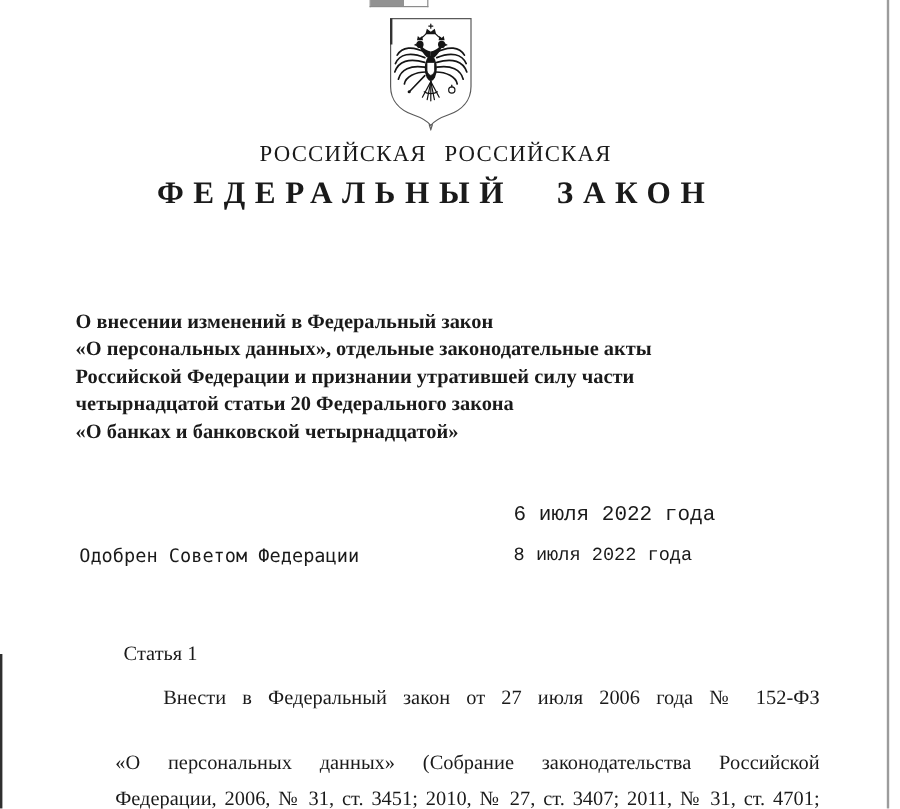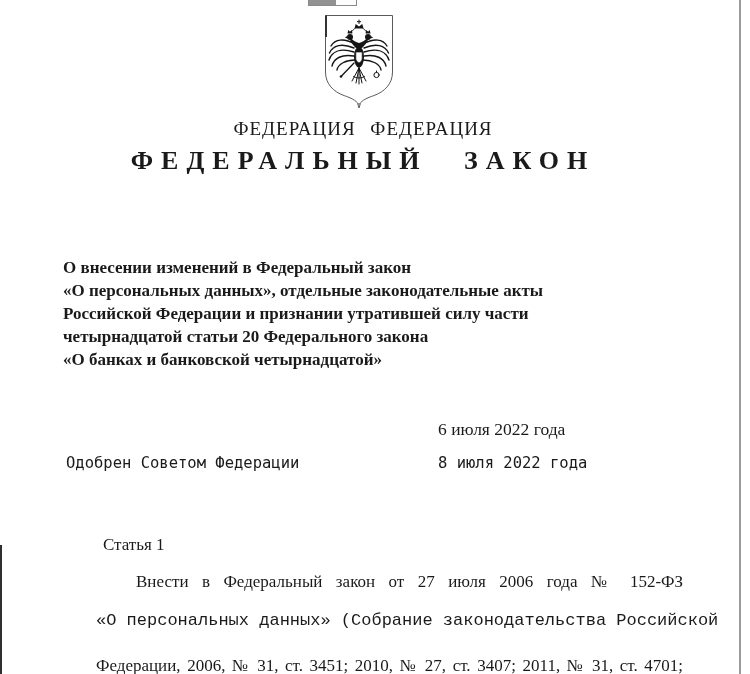--- a/index.html
+++ b/index.html
@@ -25,31 +25,31 @@
   .law-type{
     position:absolute;left:63px;top:146px;width:600px;text-align:center;
     font-size:26px;font-weight:bold;letter-spacing:8px;word-spacing:22px;
   }
   .title{
     position:absolute;left:63px;top:256px;width:600px;
     font-size:17px;font-weight:bold;line-height:23px;
   }
   
   .adopt-row{position:absolute;left:66px;width:584px;height:22px;font-size:17.5px;}
-  .adopt-row .date{position:absolute;left:372px;top:0;}
+  .adopt-row .date{position:absolute;left:362px;top:0;font-family:Liberation Mono, monospace;}
   .row-serif{top:419px;}
   .row-mono{top:454px;font-family:"DejaVu Sans Mono", monospace;font-size:15.5px;}
   
   .article-heading{position:absolute;left:103px;top:535px;font-size:17px;font-weight:normal;}
   .body-line{
     position:absolute;left:63px;width:587px;font-size:17px;
     text-align:justify;text-align-last:justify;white-space:nowrap;margin-left:33px;
   }
   .bl-1{top:572px;text-indent:40px;}
-  .bl-2{top:611px;font-family:Liberation Mono, monospace;}
+  .bl-2{top:626px;}
   .bl-3{top:656px;}
 </style>
 </head>
 <body>
 
 <div class="page">
 
   <div class="top-artifact"></div>
   <div class="right-edge"></div>
   <div class="left-edge"></div>
@@ -100,21 +100,21 @@
           <path d="M39,55 V71"></path>
         <path d="M39,55 L42,70"></path>
           <path d="M39,55 L46,68"></path>
         <path d="M33.5,63.5 C36,65.5 42,65.5 44.5,63.5"></path>
       </g>
 
       <path d="M35.8,39 h6.4 v6.5 c0,2.3 -1.6,3.6 -3.2,4.4 c-1.6,-0.8 -3.2,-2.1 -3.2,-4.4 Z" fill="#ffffff" stroke="#151515" stroke-width="0.7"></path>
     </svg>
   </div>
 
-  <div class="country">ФЕДЕРАЦИЯ ФЕДЕРАЦИЯ</div>
+  <div class="country">РОССИЙСКАЯ РОССИЙСКАЯ</div>
 
   <div class="law-type">ФЕДЕРАЛЬНЫЙ ЗАКОН</div>
 
   <div class="title">
     <div>О внесении изменений в Федеральный закон</div>
     <div>«О персональных данных», отдельные законодательные акты</div>
     <div>Российской Федерации и признании утратившей силу части</div>
     <div>четырнадцатой статьи 20 Федерального закона</div>
     <div>«О банках и банковской четырнадцатой»</div>
   </div>

